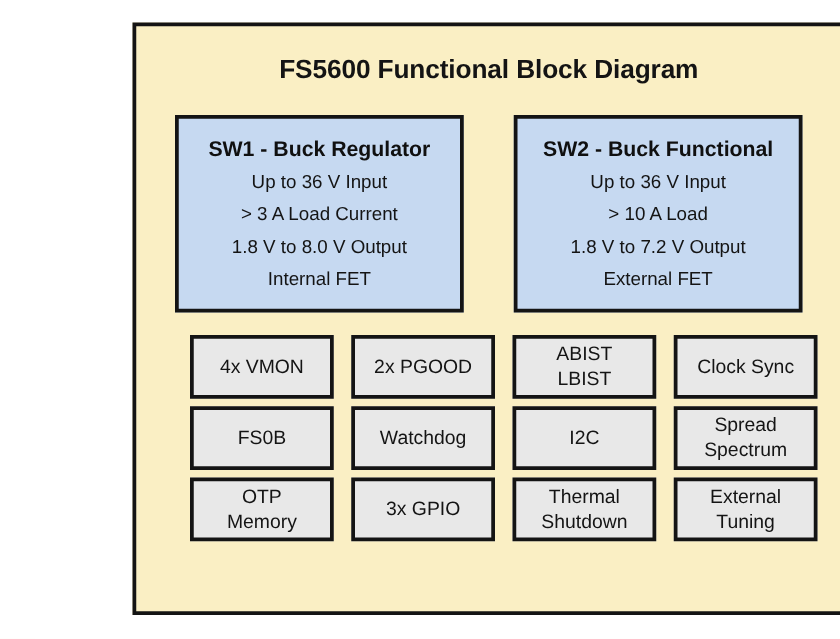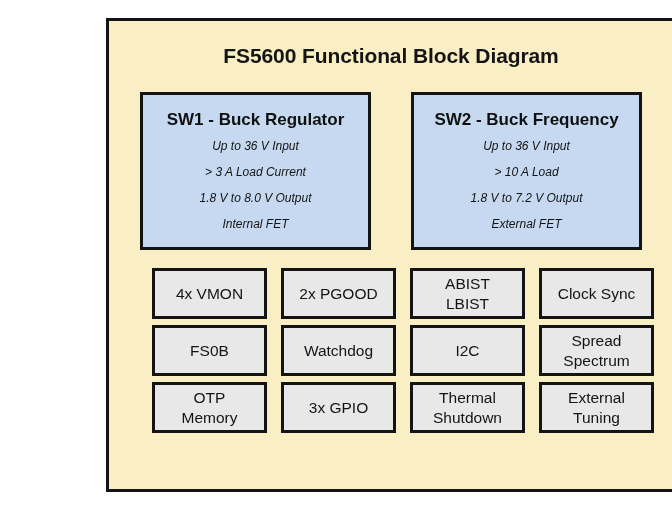--- a/index.html
+++ b/index.html
@@ -72,26 +72,25 @@
     padding-top: 2px;
   }
   .sw-title {
     font-size: 17px;
     font-weight: bold;
     color: #101010;
     line-height: 26px;
     white-space: nowrap;
   }
   .sw-line {
-    font-size: 12px;
+    font-size: 15px;
     font-weight: normal;
     color: #141414;
     line-height: 26px;
     white-space: nowrap;
-    font-style: italic;
   }
 
   
   .feature-grid {
     position: absolute;
     left: 31px;
     top: 247px;
     width: 502px;
     display: grid;
     grid-template-columns: repeat(4, 115px);
@@ -130,21 +129,21 @@
 
       <div class="sw-block">
         <div class="sw-title">SW1 - Buck Regulator</div>
         <div class="sw-line">Up to 36 V Input</div>
         <div class="sw-line">&gt; 3 A Load Current</div>
         <div class="sw-line">1.8 V to 8.0 V Output</div>
         <div class="sw-line">Internal FET</div>
       </div>
 
       <div class="sw-block">
-        <div class="sw-title">SW2 - Buck Frequency</div>
+        <div class="sw-title">SW2 - Buck Functional</div>
         <div class="sw-line">Up to 36 V Input</div>
         <div class="sw-line">&gt; 10 A Load</div>
         <div class="sw-line">1.8 V to 7.2 V Output</div>
         <div class="sw-line">External FET</div>
       </div>
 
     </div>
 
     <div class="feature-grid">
 

